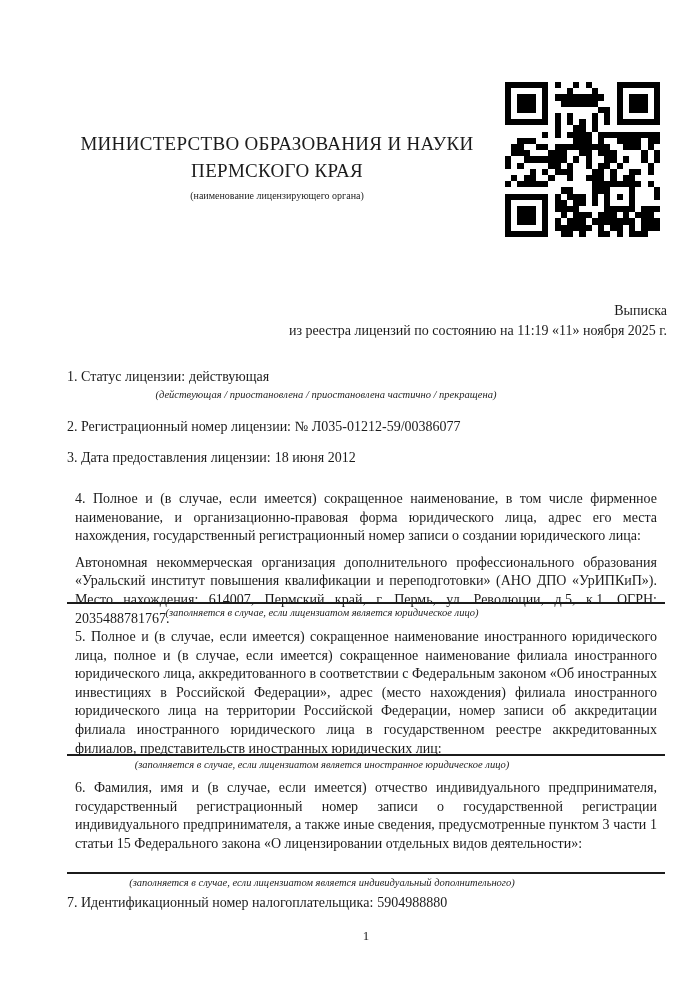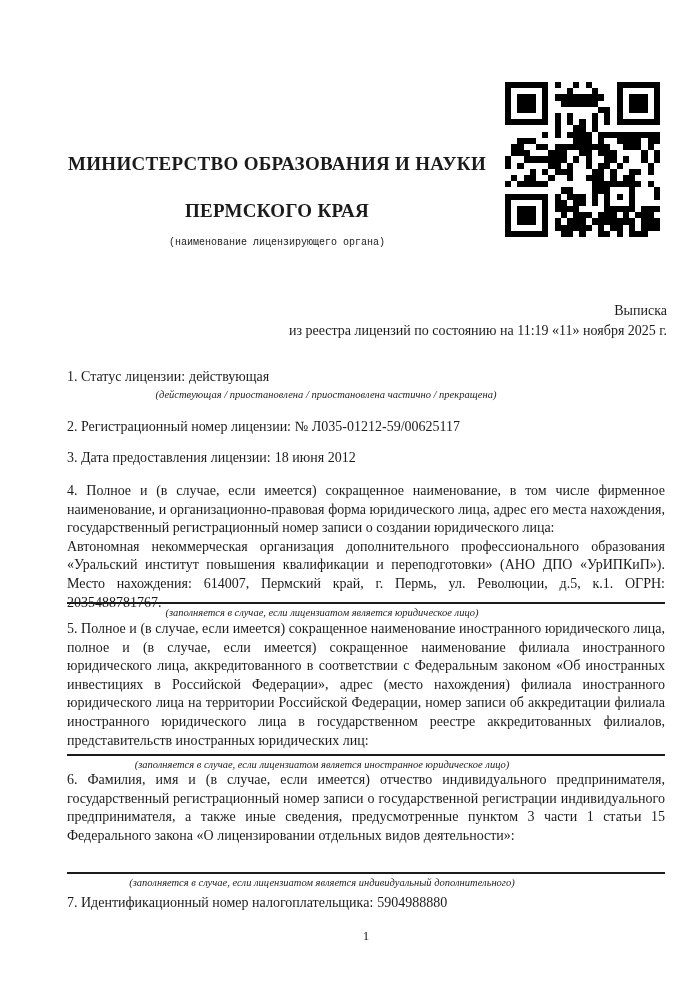--- a/index.html
+++ b/index.html
@@ -13,26 +13,25 @@
     width:700px;height:989px;
     background:#ffffff;
     overflow:hidden;
   }
   
   .ministry-header{
     position:absolute;left:67px;top:130px;width:420px;
     text-align:center;
   }
   .ministry-line{
-    font-weight:bold;font-size:19px;line-height:27px;
+    font-weight:normal;font-size:19px;line-height:27px;
     letter-spacing:0.3px;
-    margin-top:20px;
   }
   .ministry-sub{
-    font-size:10px;line-height:13px;margin-top:12px;color:#222;font-family:Liberation Mono, monospace;
+    font-size:10px;line-height:13px;margin-top:5px;color:#222;
   }
   
   .qr-wrap{
     position:absolute;left:505px;top:82px;width:155px;height:155px;
   }
   .qr-wrap svg{width:155px;height:155px;display:block;}
   
   .doc-title{
     position:absolute;left:67px;top:301px;width:600px;
     text-align:right;font-size:14px;line-height:20px;
@@ -43,21 +42,21 @@
     font-size:14px;line-height:18.6px;
   }
   .item .value{margin-left:4px;}
   .caption{
     font-size:10.5px;line-height:13px;color:#222;
     text-align:center;
     font-style:italic;
   }
   .caption-narrow{width:518px;margin-top:1px;}
   .para{
-    margin:0;text-align:justify;
+    margin:8px;text-align:justify;
     font-size:14px;line-height:18.6px;
   }
   .rule-block{position:absolute;left:67px;width:598px;margin-top:15px;}
   .rule{
     height:0;border-top:2px solid #1b1b1b;margin:0 0 2px 0;
   }
   .rule-caption{width:510px;}
   .page-number{
     position:absolute;left:67px;top:928px;width:598px;
     text-align:center;font-size:13px;
@@ -420,21 +419,21 @@
     <div>Выписка</div>
     <div>из реестра лицензий по состоянию на 11:19 «11» ноября 2025 г.</div>
   </div>
 
   <div class="item" style="top:368px">
     <div><span>1. Статус лицензии:</span><span class="value">действующая</span></div>
     <div class="caption caption-narrow">(действующая / приостановлена / приостановлена частично / прекращена)</div>
   </div>
 
   <div class="item" style="top:418px">
-    <span>2. Регистрационный номер лицензии:</span><span class="value">№ Л035-01212-59/00625117</span>
+    <span>2. Регистрационный номер лицензии:</span><span class="value">№ Л035-01212-59/00386077</span>
   </div>
 
   <div class="item" style="top:449px">
     <span>3. Дата предоставления лицензии:</span><span class="value">18 июня 2012</span>
   </div>
 
   <div class="item" style="top:482px">
     <p class="para">4. Полное и (в случае, если имеется) сокращенное наименование, в том числе фирменное наименование, и организационно-правовая форма юридического лица, адрес его места нахождения, государственный регистрационный номер записи о создании юридического лица:</p>
     <p class="para">Автономная некоммерческая организация дополнительного профессионального образования «Уральский институт повышения квалификации и переподготовки» (АНО ДПО «УрИПКиП»). Место нахождения: 614007, Пермский край, г. Пермь, ул. Революции, д.5, к.1. ОГРН: 2035488781767.</p>
   </div>

